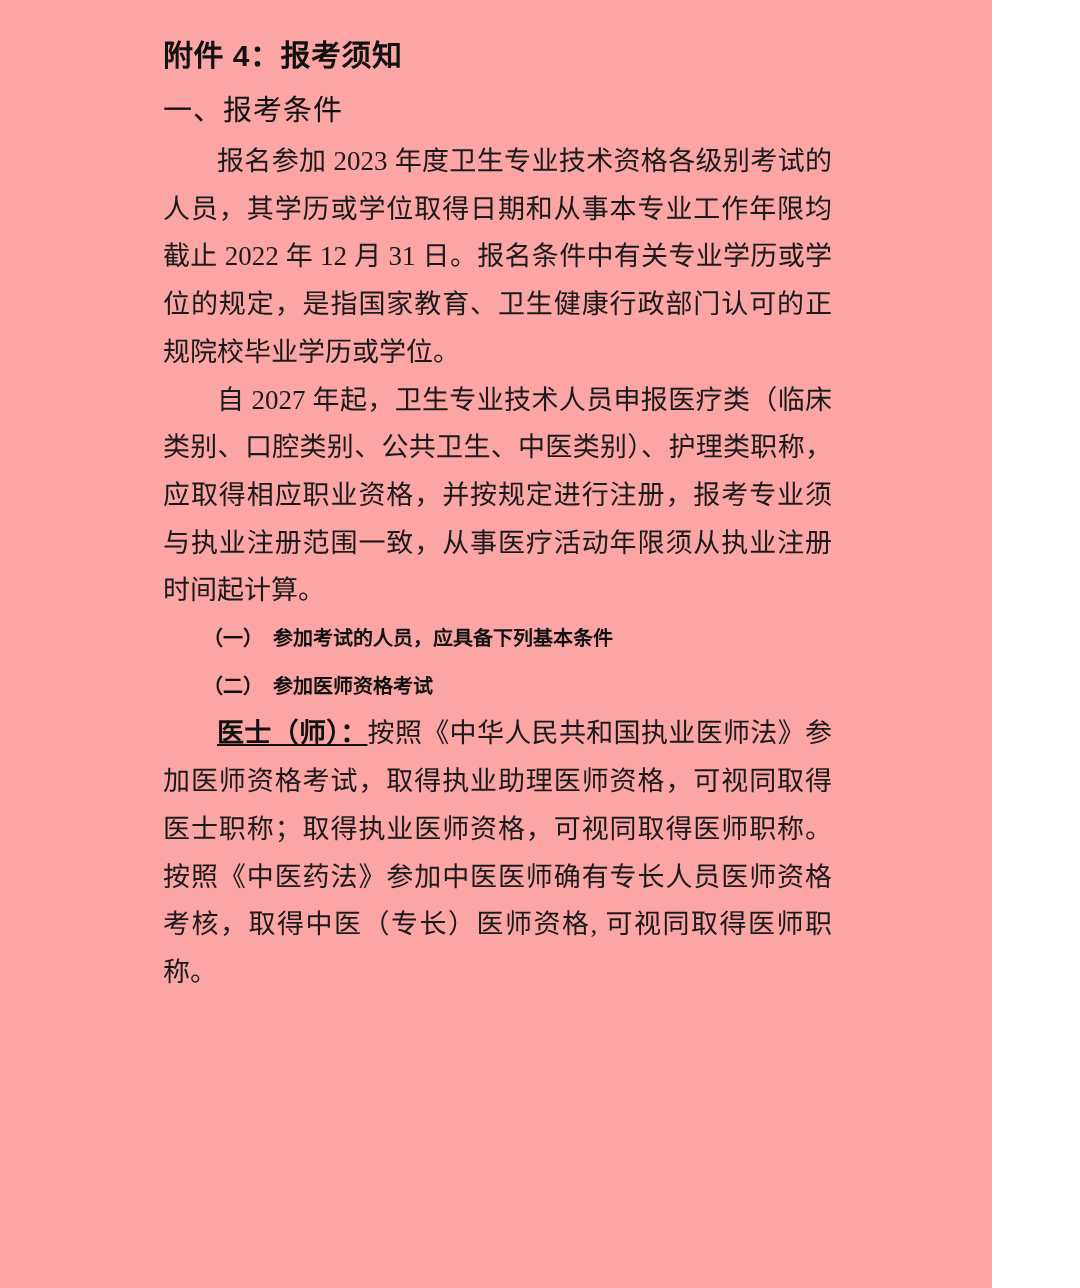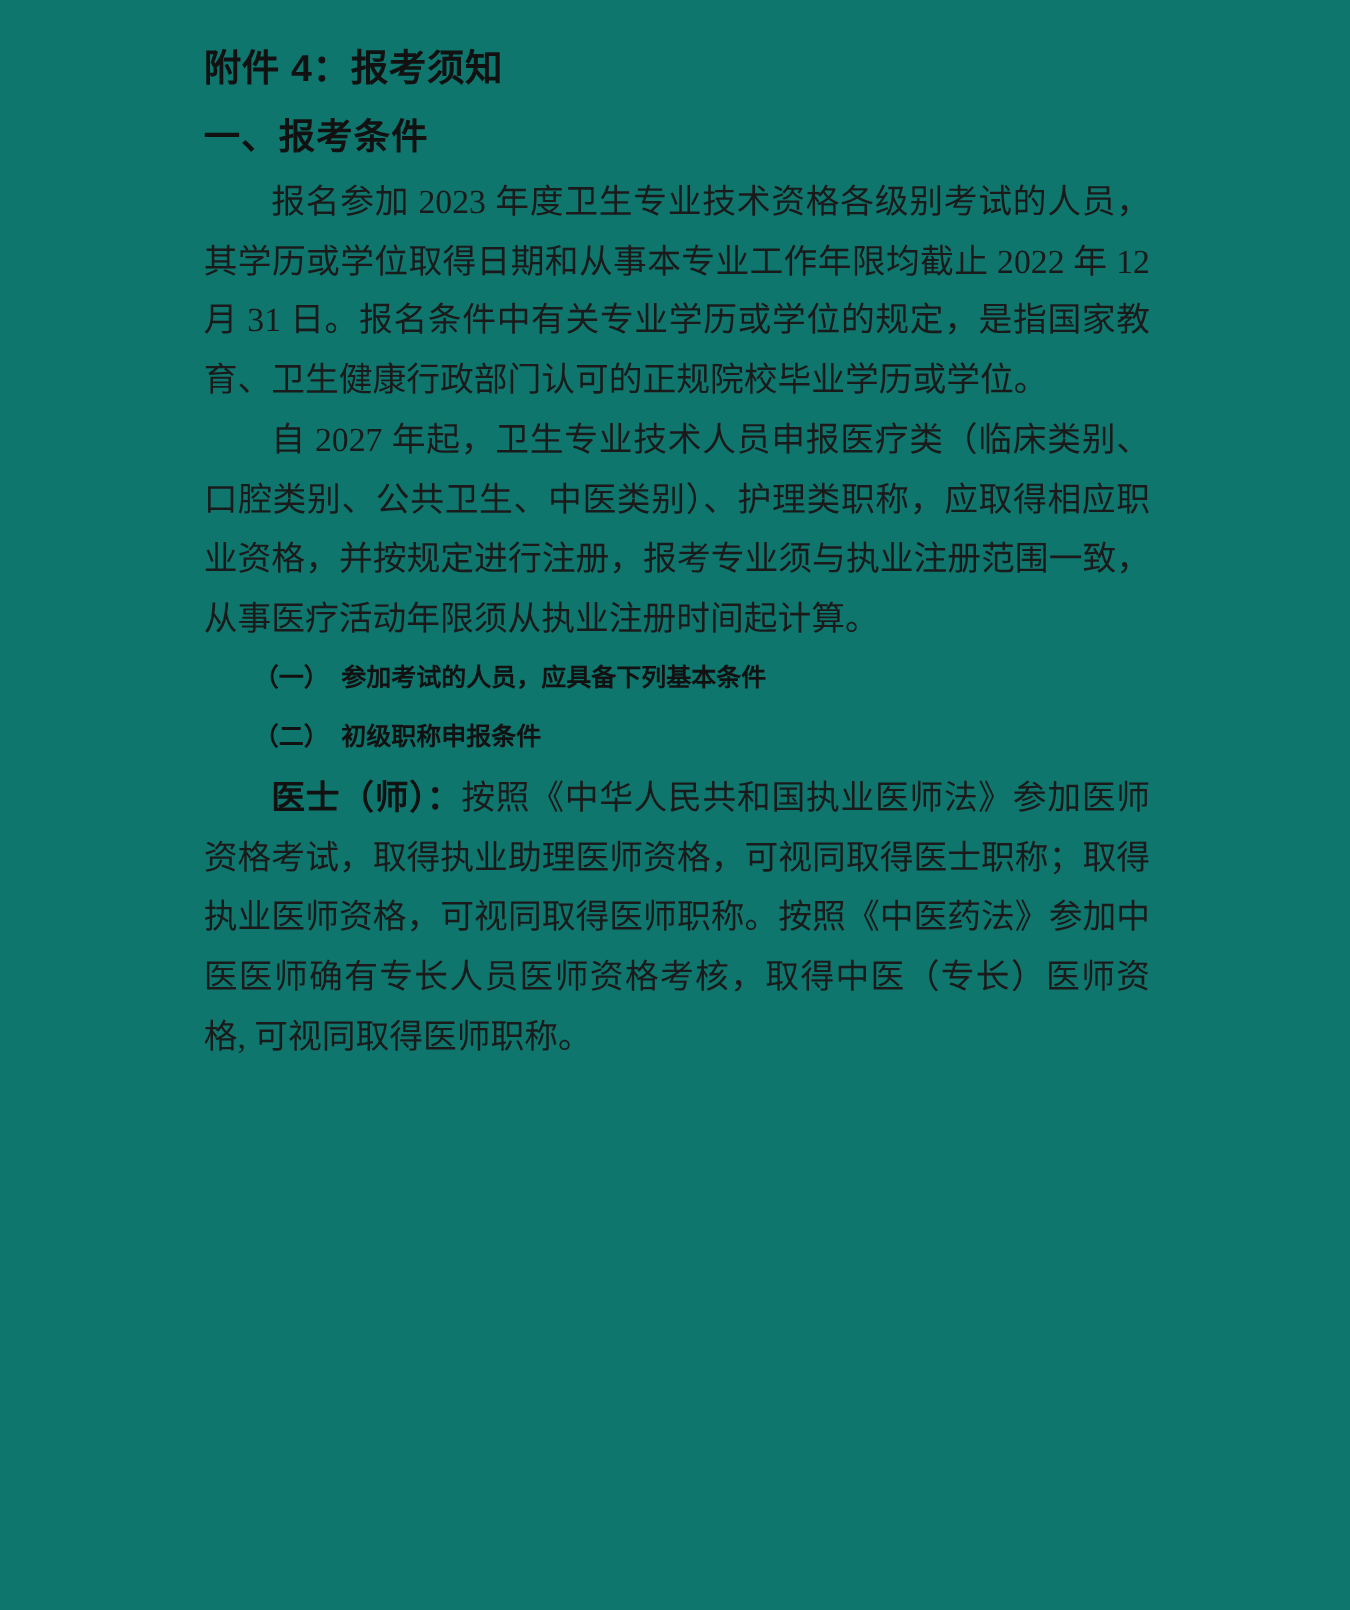--- a/index.html
+++ b/index.html
@@ -9,38 +9,38 @@
   }
   body {
     width: 1080px;
     height: 1288px;
     overflow: hidden;
     font-family: "Liberation Serif", "DejaVu Serif", serif;
     color: #1a1a1a;
   }
   .page {
     box-sizing: border-box;
-    width: 1080px;
+    width: 992px;
     height: 1288px;
     padding: 30px 160px 0 163px;
-    background: #0f766e;
+    background: #fca5a5;
   }
   .doc-title {
     margin: 0;
     font-family: "Liberation Sans", "DejaVu Sans", sans-serif;
     font-weight: 700;
     font-size: 30px;
     line-height: 52px;
     color: #111111;
     letter-spacing: 0.5px;
   }
   .section-heading-l1 {
     margin: 0;
     font-family: "Liberation Sans", "DejaVu Sans", sans-serif;
-    font-weight: 700;
+    font-weight: 400;
     font-size: 29px;
     line-height: 56px;
     color: #111111;
     letter-spacing: 1px;
   }
   .body-para {
     margin: 0;
     font-size: 27px;
     line-height: 47.7px;
     text-align: justify;
@@ -54,37 +54,38 @@
     font-weight: 700;
     font-size: 20px;
     line-height: 47.7px;
     text-indent: 2em;
     color: #111111;
   }
   .lead-bold {
     font-family: "Liberation Sans", "DejaVu Sans", sans-serif;
     font-weight: 700;
     color: #111111;
+    text-decoration: underline;
   }
 </style>
 </head>
 <body>
 
 <div class="page">
 
   <h1 class="doc-title">附件 4：报考须知</h1>
 
   <h2 class="section-heading-l1">一、报考条件</h2>
 
 
   <p class="body-para">报名参加 2023 年度卫生专业技术资格各级别考试的人员，其学历或学位取得日期和从事本专业工作年限均截止 2022 年 12 月 31 日。报名条件中有关专业学历或学位的规定，是指国家教育、卫生健康行政部门认可的正规院校毕业学历或学位。</p>
 
   <p class="body-para">自 2027 年起，卫生专业技术人员申报医疗类（临床类别、口腔类别、公共卫生、中医类别）、护理类职称，应取得相应职业资格，并按规定进行注册，报考专业须与执业注册范围一致，从事医疗活动年限须从执业注册时间起计算。</p>
 
   <h3 class="sub-heading">（一）　参加考试的人员，应具备下列基本条件</h3>
 
 
 
-  <h3 class="sub-heading">（二）　初级职称申报条件</h3>
+  <h3 class="sub-heading">（二）　参加医师资格考试</h3>
 
   <p class="body-para"><span class="lead-bold">医士（师）：</span><span>按照《中华人民共和国执业医师法》参加医师资格考试，取得执业助理医师资格，可视同取得医士职称；取得执业医师资格，可视同取得医师职称。按照《中医药法》参加中医医师确有专长人员医师资格考核，取得中医（专长）医师资格, 可视同取得医师职称。</span></p>
 
 </div>
 
 </body></html>

